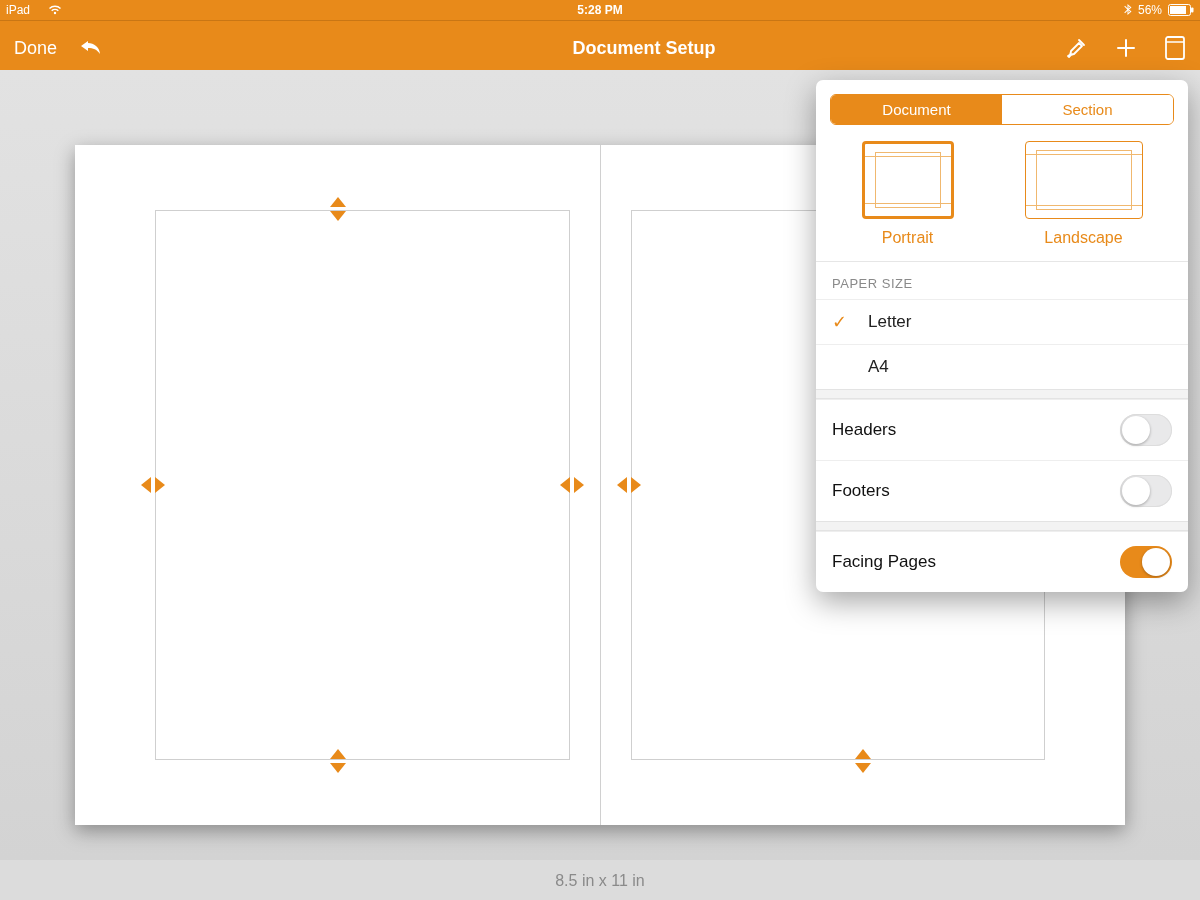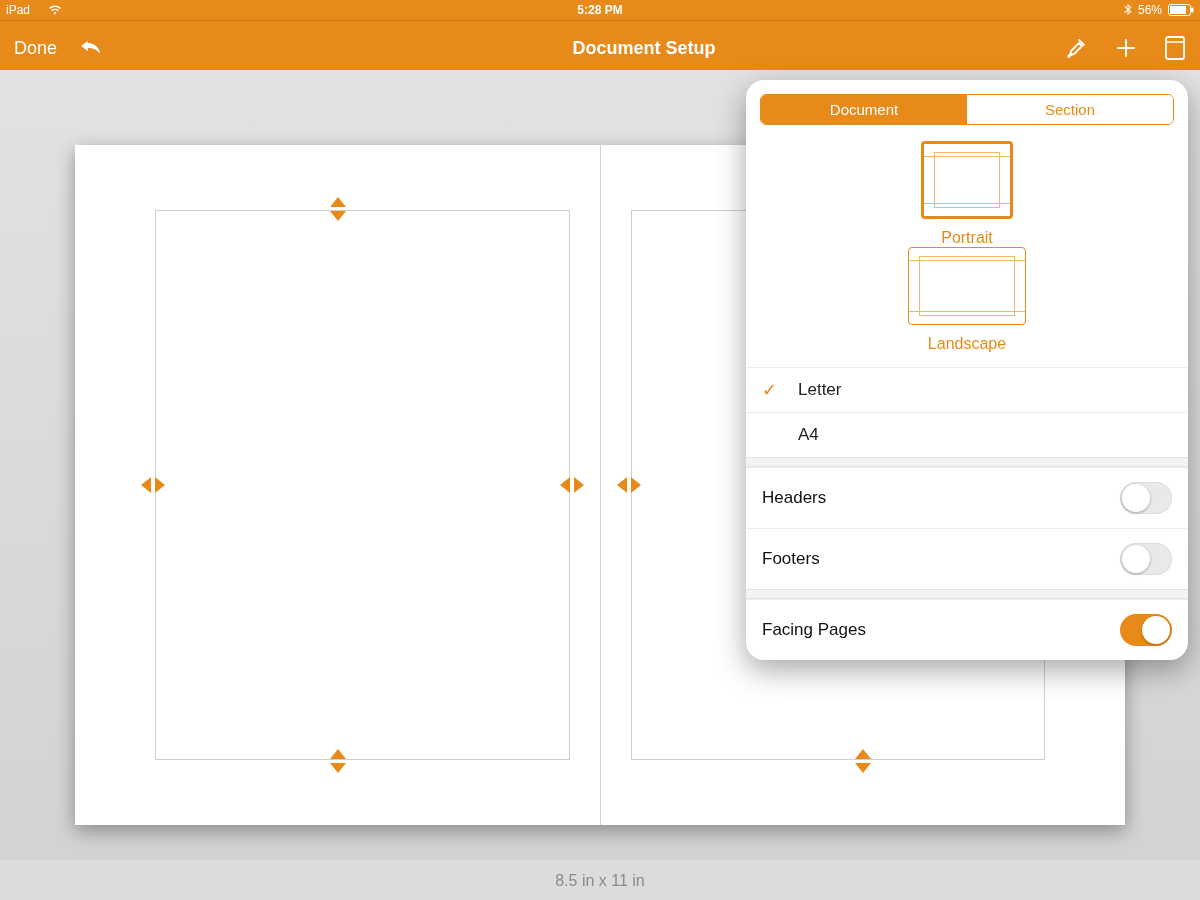--- a/index.html
+++ b/index.html
@@ -73,38 +73,38 @@
   .tri.down { border-left:8px solid transparent; border-right:8px solid transparent; border-top:10px solid var(--orange); margin-top:2px;}
   .tri.lft { border-top:8px solid transparent; border-bottom:8px solid transparent; border-right:10px solid var(--orange); margin-right:2px;}
   .tri.rgt { border-top:8px solid transparent; border-bottom:8px solid transparent; border-left:10px solid var(--orange); margin-left:2px;}
   
   .footer-label {
     position:absolute; bottom:10px; left:0; right:0; text-align:center;
     color:#8a8a8a; font-size:16px;
   }
   
   .popover {
-    position:absolute; top:80px; right:12px; width:442px;
-    background: var(--panel-bg); border-radius:18px;
+    position:absolute; top:80px; right:12px; width:372px;
+    background: var(--panel-bg); border-radius:7px;
     box-shadow: 0 10px 30px rgba(0,0,0,0.35);
     overflow:hidden;
   }
   .popover::before {
     content:""; position:absolute; top:-10px; right:22px;
     border-left:10px solid transparent; border-right:10px solid transparent;
     border-bottom:10px solid #fff;
   }
   .seg-wrap { padding:14px 14px 10px; }
   .segmented {
     display:flex; border:1.5px solid var(--orange); border-radius:6px; overflow:hidden;
     font-size:15px;
   }
   .seg { flex:1; text-align:center; padding:6px 0; color:var(--orange); background:#fff; cursor:pointer;}
   .seg.active { background:var(--orange); color:#fff; }
-  .orient-row { display:flex; justify-content:space-around; padding:6px 10px 14px;flex-direction:column; }
+  .orient-row { display:flex; justify-content:space-around; padding:6px 10px 14px; }
   .orient { text-align:center; cursor:pointer;}
   .orient .thumb { border:2px solid var(--orange); border-radius:4px; position:relative; margin:0 auto 10px; background:#fff;}
   .orient.portrait .thumb { width:92px; height:78px; border-width:3px;}
   .orient.landscape .thumb { width:118px; height:78px; border-width:1.5px;}
   .orient .thumb::after{
     content:""; position:absolute; left:10px; right:10px; top:8px; bottom:8px;
     border:1px solid #f0b86f;
   }
   .orient .thumb .hline{ position:absolute; left:0; right:0; height:1px; background:#f0b86f;}
   .orient .lbl { color:var(--orange); font-size:16px; }
@@ -243,20 +243,21 @@
     </div>
     <div class="orient landscape">
       <div class="thumb">
           <div class="hline" style="top:12px"></div>
           <div class="hline" style="bottom:12px"></div>
         </div>
       <div class="lbl">Landscape</div>
     </div>
   </div>
 
+  <div class="section-header">PAPER SIZE</div>
   <div class="row">
     <span class="check">✓</span>
     <span>Letter</span>
   </div>
   <div class="row">
     <span>A4</span>
   </div>
 
   <div class="group-sep"></div>
 

